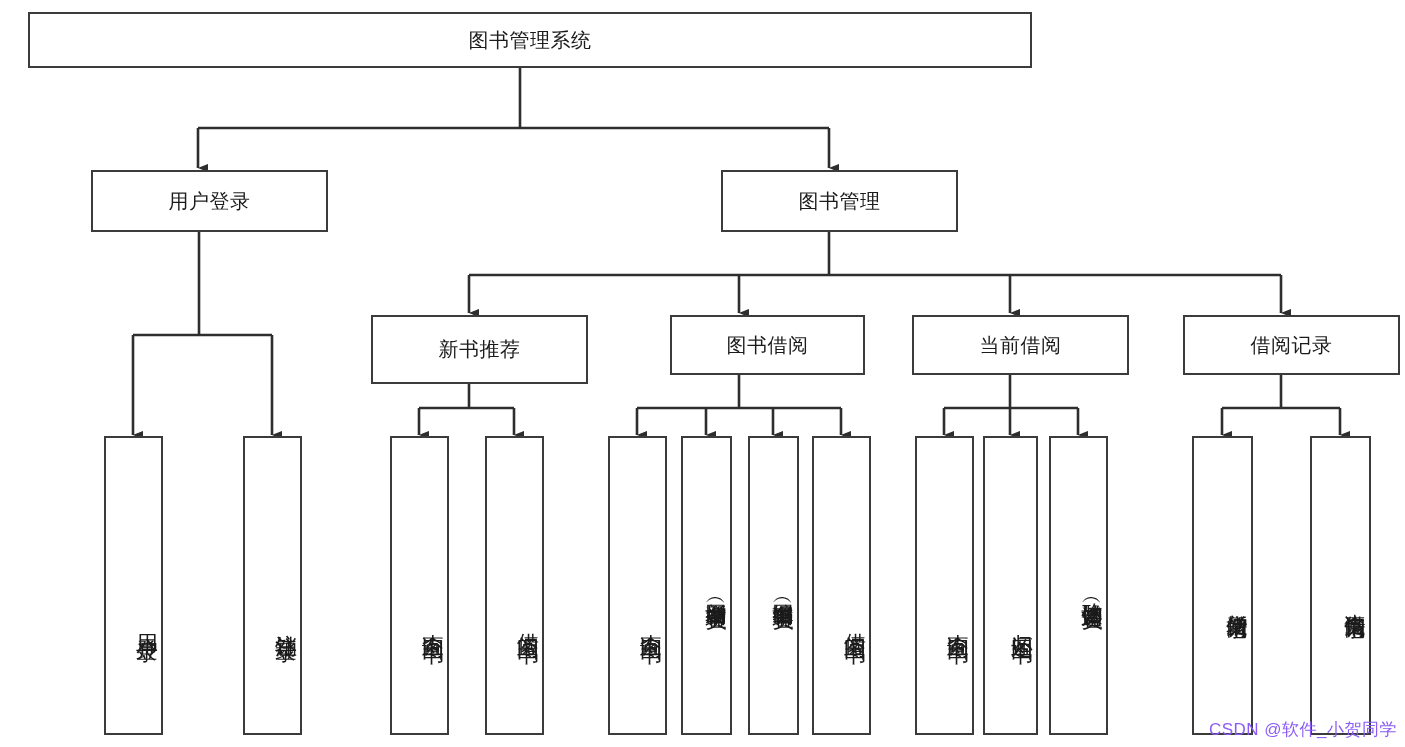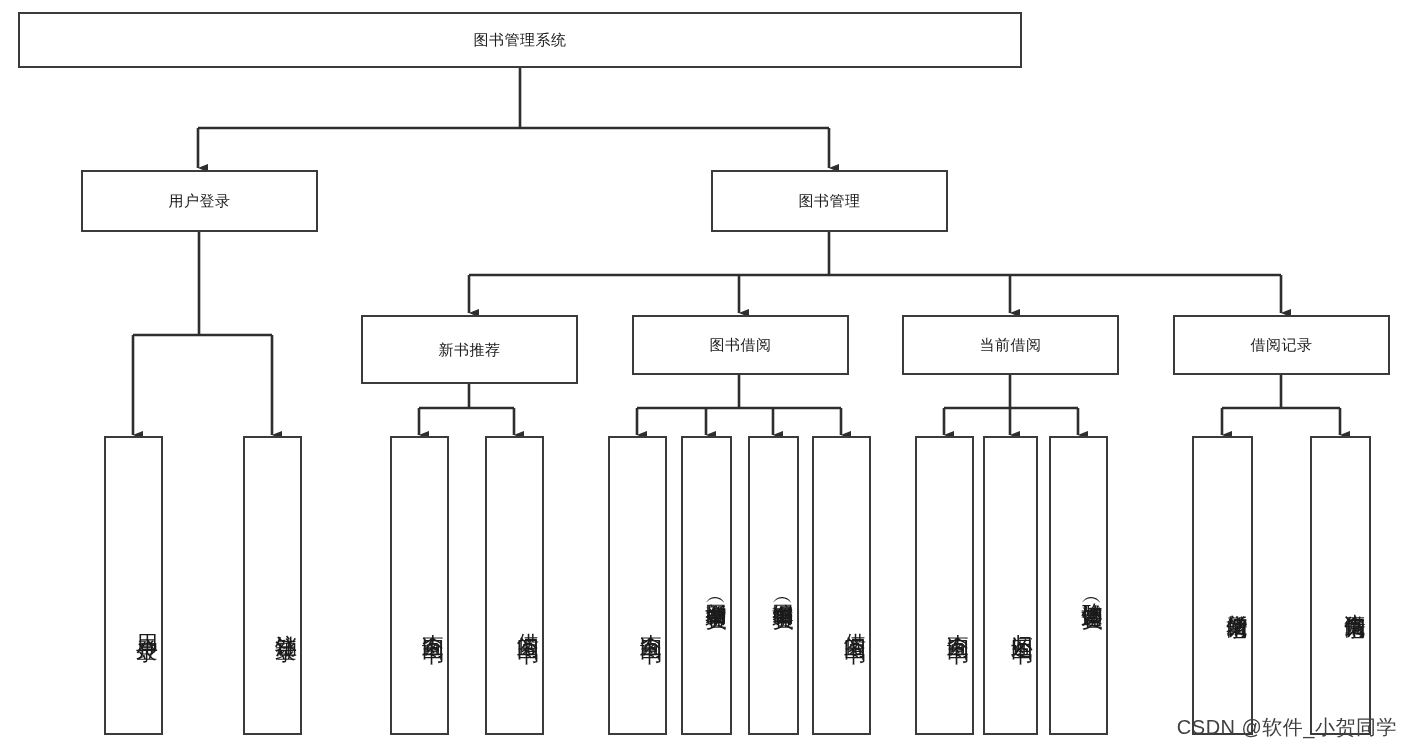--- a/index.html
+++ b/index.html
@@ -30,45 +30,46 @@
     box-sizing: border-box;
     border: 2px solid #3b3b3b;
     background: #ffffff;
     display: flex;
     align-items: center;
     justify-content: center;
     color: #1b1b1b;
     z-index: 3;
   }
   .node-h {
-    font-size: 15px;
+    font-size: 20px;
     line-height: 1.15;
     letter-spacing: 0.5px;
     white-space: nowrap;
+    margin-left: 10px;
   }
   .node-v {
     writing-mode: vertical-rl;
     text-orientation: upright;
     font-size: 22px;
     line-height: 1.3;
     letter-spacing: 3px;
     padding-top: 14px;
     align-items: flex-start;
     justify-content: center;
   }
   .node-v.tall {
     font-size: 21px;
     letter-spacing: 1px;
   }
   #watermark {
     position: absolute;
     right: 8px;
     bottom: 6px;
-    font-size: 20px;
-    color: #404040;
+    font-size: 17px;
+    color: #8b5cf6;
     letter-spacing: 0.5px;
     z-index: 8;
     white-space: nowrap;
     font-family: "Liberation Sans", "DejaVu Sans", sans-serif;
   }
 </style>
 </head>
 <body>
 
 <div id="diagram-root">
@@ -125,21 +126,21 @@
       <path d="M1340,408 L1340,435" marker-end="url(#arrowhead)"></path>
     </g>
   </svg>
 
   <div class="node node-h" style="left:18px; top:12px; width:1004px; height:56px;">图书管理系统</div>
 
   <div class="node node-h" style="left:81px; top:170px; width:237px; height:62px;">用户登录</div>
   <div class="node node-h" style="left:711px; top:170px; width:237px; height:62px;">图书管理</div>
 
   <div class="node node-h" style="left:361px; top:315px; width:217px; height:69px;">新书推荐</div>
-  <div class="node node-h" style="left:632px; top:315px; width:217px; height:60px;">图书借阅</div>
+  <div class="node node-h" style="left:660px; top:315px; width:195px; height:60px;">图书借阅</div>
   <div class="node node-h" style="left:1173px; top:315px; width:217px; height:60px;">借阅记录</div>
   <div class="node node-h" style="left:902px; top:315px; width:217px; height:60px;">当前借阅</div>
 
   <div class="node node-v" style="left:104px; top:436px; width:59px; height:299px; padding-top:72px;">用户登录</div>
   <div class="node node-v" style="left:243px; top:436px; width:59px; height:299px; padding-top:72px;">注销登录</div>
 
   <div class="node node-v" style="left:390px; top:436px; width:59px; height:299px; padding-top:72px;">查询图书</div>
   <div class="node node-v" style="left:485px; top:436px; width:59px; height:299px; padding-top:72px;">借阅图书</div>
 
   <div class="node node-v" style="left:608px; top:436px; width:59px; height:299px; padding-top:72px;">查询图书</div>

